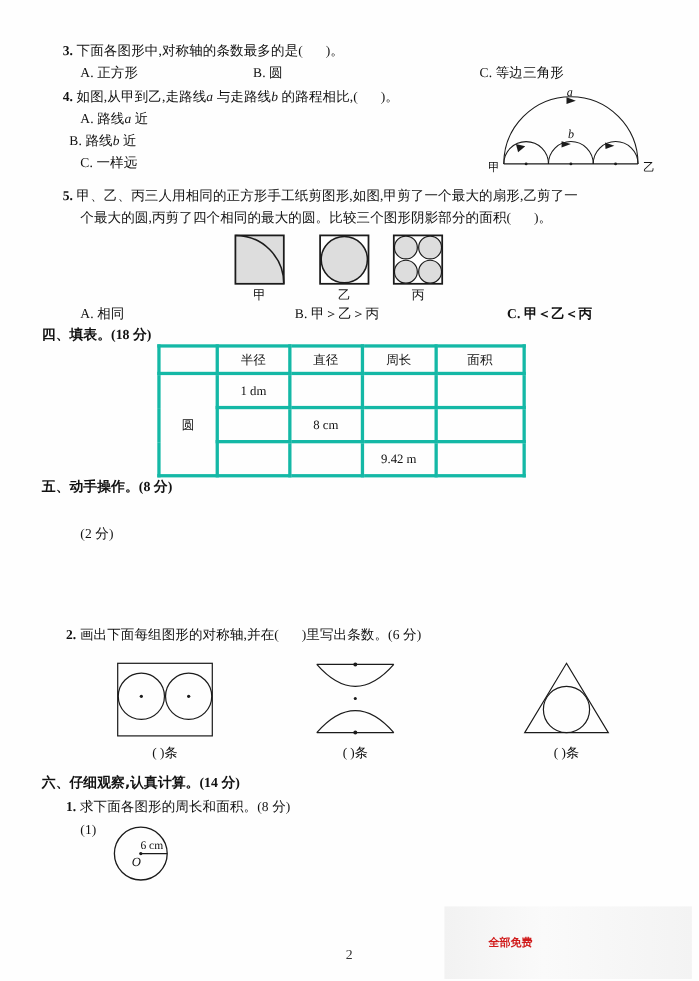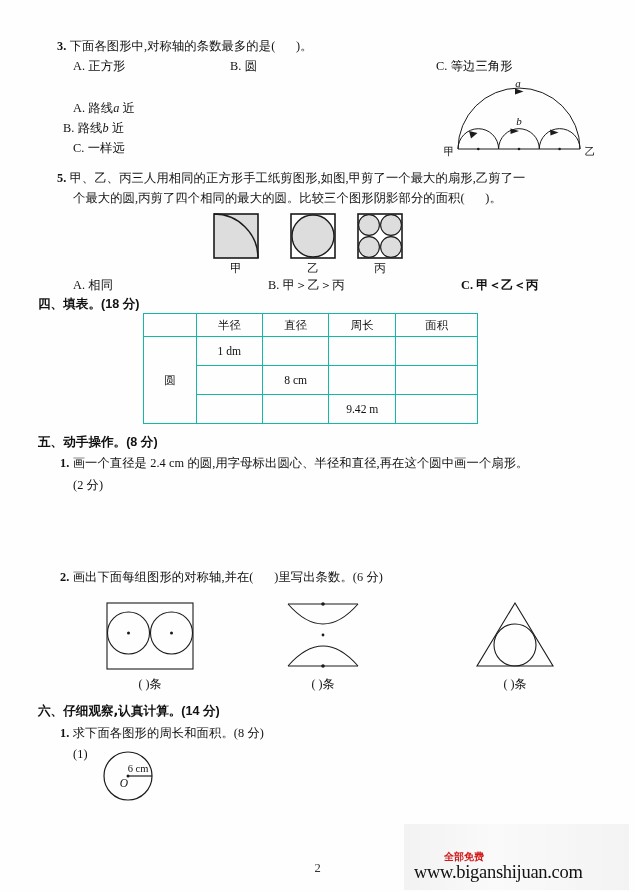--- a/index.html
+++ b/index.html
@@ -27,31 +27,31 @@
     white-space: nowrap;
   }
   .num { font-weight: bold; font-family: "Liberation Serif", serif; }
   .it { font-style: italic; font-family: "Liberation Serif", serif; }
   .sec-head {
     font-size: 12.6px;
     font-weight: bold;
     white-space: nowrap;
     font-family: "DejaVu Sans", sans-serif;
   }
-  .sec-head .pts { font-weight: bold; font-family: Liberation Sans, sans-serif; }
+  .sec-head .pts { font-weight: bold; font-family: Liberation Serif, serif; }
   .blank-paren { letter-spacing: 0.5px; }
 
   
   table.fill {
     position: absolute;
     border-collapse: collapse;
     font-size: 11.6px;
   }
   table.fill td, table.fill th {
-    border: 1px solid #14b8a6;
+    border: 3px solid #14b8a6;
     text-align: center;
     vertical-align: middle;
     font-weight: normal;
     font-family: "Liberation Serif", serif;
   }
   table.fill .hcell { height: 20px; }
   table.fill .bcell { height: 26px; }
   .cn { font-family: "DejaVu Sans", sans-serif; font-size: 11.4px; }
 
   
@@ -124,20 +124,28 @@
   <div class="abs qline" style="left:57px; top:38px;text-align:right;">
     <span class="num">3.</span>
     <span>下面各图形中,对称轴的条数最多的是(</span>
     <span class="blank-paren">&nbsp;&nbsp;&nbsp;&nbsp;</span>
     <span>)。</span>
   </div>
   <div class="abs qline" style="left:73px; top:58px;">A. 正方形</div>
   <div class="abs qline" style="left:230px; top:58px;">B. 圆</div>
   <div class="abs qline" style="left:436px; top:58px;">C. 等边三角形</div>
 
+  <div class="abs qline" style="left:57px; top:80px;">
+    <span class="num">4.</span>
+    <span>如图,从甲到乙,走路线</span><span class="it">a</span>
+    <span>与走路线</span><span class="it">b</span>
+    <span>的路程相比,(</span>
+    <span class="blank-paren">&nbsp;&nbsp;&nbsp;&nbsp;</span>
+    <span>)。</span>
+  </div>
   <div class="abs qline" style="left:73px; top:100px;">
     <span>A. 路线</span><span class="it">a</span>
     <span>近</span>
   </div>
   <div class="abs qline" style="left:63px; top:120px;">
     <span>B. 路线</span><span class="it">b</span>
     <span>近</span>
   </div>
   <div class="abs qline" style="left:73px; top:140px;">
     <span>C. 一样远</span>
@@ -236,24 +244,20 @@
       <td class="bcell"></td>
       <td class="bcell">9.42 m</td>
       <td class="bcell"></td>
     </tr>
   </tbody>
     </table>
 
   <div class="abs sec-head" style="left:38px; top:434px;">
     <span>五、动手操作。</span><span class="pts">(8 分)</span>
   </div>
-  <div class="abs qline" style="left:60px; top:455px;">
-    <span class="num">1.</span>
-    <span>画一个直径是 2.4 cm 的圆,用字母标出圆心、半径和直径,再在这个圆中画一个扇形。</span>
-  </div>
   <div class="abs qline" style="left:73px; top:477px;">(2 分)</div>
 
   <div class="abs qline" style="left:60px; top:569px;">
     <span class="num">2.</span>
     <span>画出下面每组图形的对称轴,并在(</span>
     <span class="blank-paren">&nbsp;&nbsp;&nbsp;&nbsp;</span>
     <span>)里写出条数。</span><span>(6 分)</span>
   </div>
 
   <div class="abs" style="left:90px; top:600px;">
@@ -302,18 +306,17 @@
       <circle cx="30" cy="32" r="24" fill="none" stroke="#1b1b1b" stroke-width="1.2"></circle>
       <line x1="30" y1="32" x2="54" y2="32" stroke="#1b1b1b" stroke-width="1.2"></line>
       <circle cx="30" cy="32" r="1.5" fill="#1b1b1b"></circle>
       <text x="40" y="28" font-family="Liberation Serif, serif" font-size="10.5" text-anchor="middle" fill="#111">6 cm</text>
       <text x="26" y="43" font-family="Liberation Serif, serif" font-style="italic" font-size="11.5" text-anchor="middle" fill="#111">O</text>
     </svg>
   </div>
 
   <div id="watermark">
     <div class="wm-free">全部免费</div>
-    <div class="wm-url">www.biganshijuan.com</div>
   </div>
 
   <div class="pagenum">2</div>
 
 </div>
 
 </body></html>

